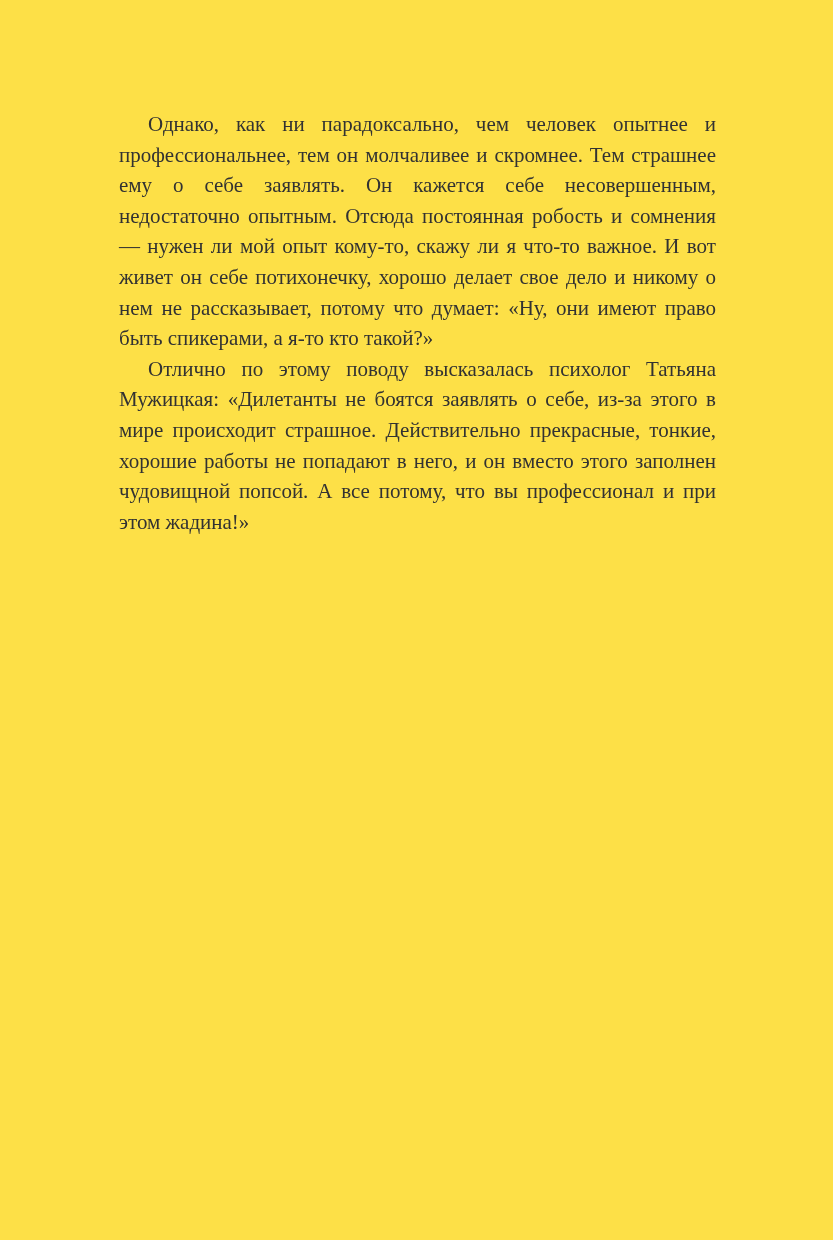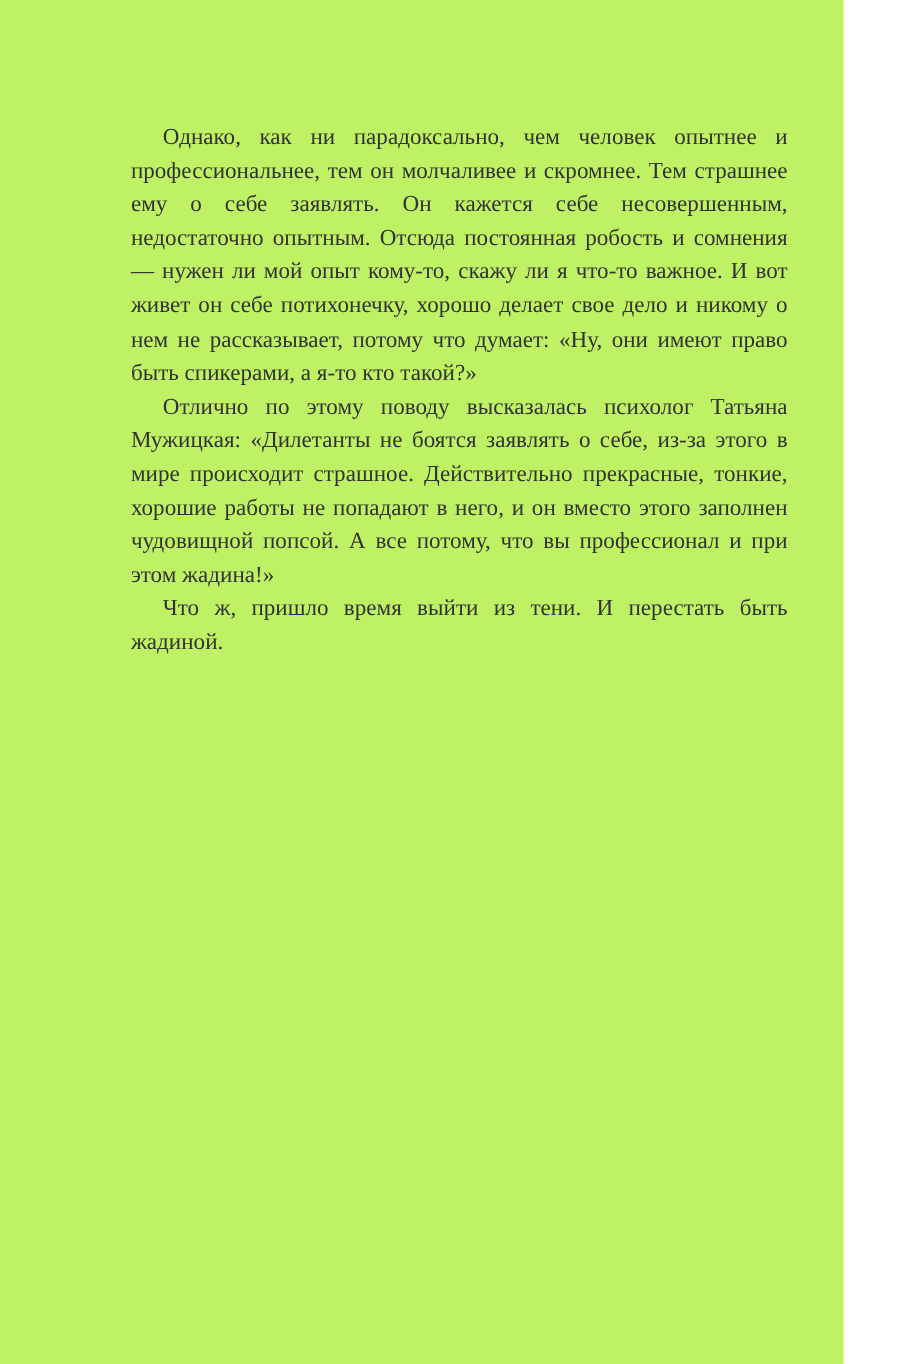--- a/index.html
+++ b/index.html
@@ -2,23 +2,23 @@
 <html lang="ru"><head>
 <meta charset="utf-8">
 <style>
   html, body {
     margin: 0;
     padding: 0;
     background: #ffffff;
   }
   .book-page {
     position: relative;
-    width: 767px;
+    width: 833px;
     height: 1240px;
-    background: #bef264;
+    background: #fde047;
     overflow: hidden;
   }
   .text-block {
     position: absolute;
     left: 119px;
     top: 109px;
     width: 597px;
     color: #323232;
     font-family: "Liberation Serif", "DejaVu Serif", serif;
     font-size: 21px;
@@ -33,15 +33,14 @@
     text-indent: 29px;
   }
 </style>
 </head>
 <body>
 
 <main class="book-page">
   <section class="text-block">
     <p>Однако, как ни парадоксально, чем человек опытнее и профессиональнее, тем он молчаливее и скромнее. Тем страшнее ему о себе заявлять. Он кажется себе несовершенным, недостаточно опытным. Отсюда постоянная робость и сомнения — нужен ли мой опыт кому-то, скажу ли я что-то важное. И вот живет он себе потихонечку, хорошо делает свое дело и никому о нем не рассказывает, потому что думает: «Ну, они имеют право быть спикерами, а я-то кто такой?»</p>
     <p>Отлично по этому поводу высказалась психолог Татьяна Мужицкая: «Дилетанты не боятся заявлять о себе, из-за этого в мире происходит страшное. Действительно прекрасные, тонкие, хорошие работы не попадают в него, и он вместо этого заполнен чудовищной попсой. А все потому, что вы профессионал и при этом жадина!»</p>
-    <p>Что ж, пришло время выйти из тени. И перестать быть жадиной.</p>
   </section>
 </main>
 
 </body></html>

